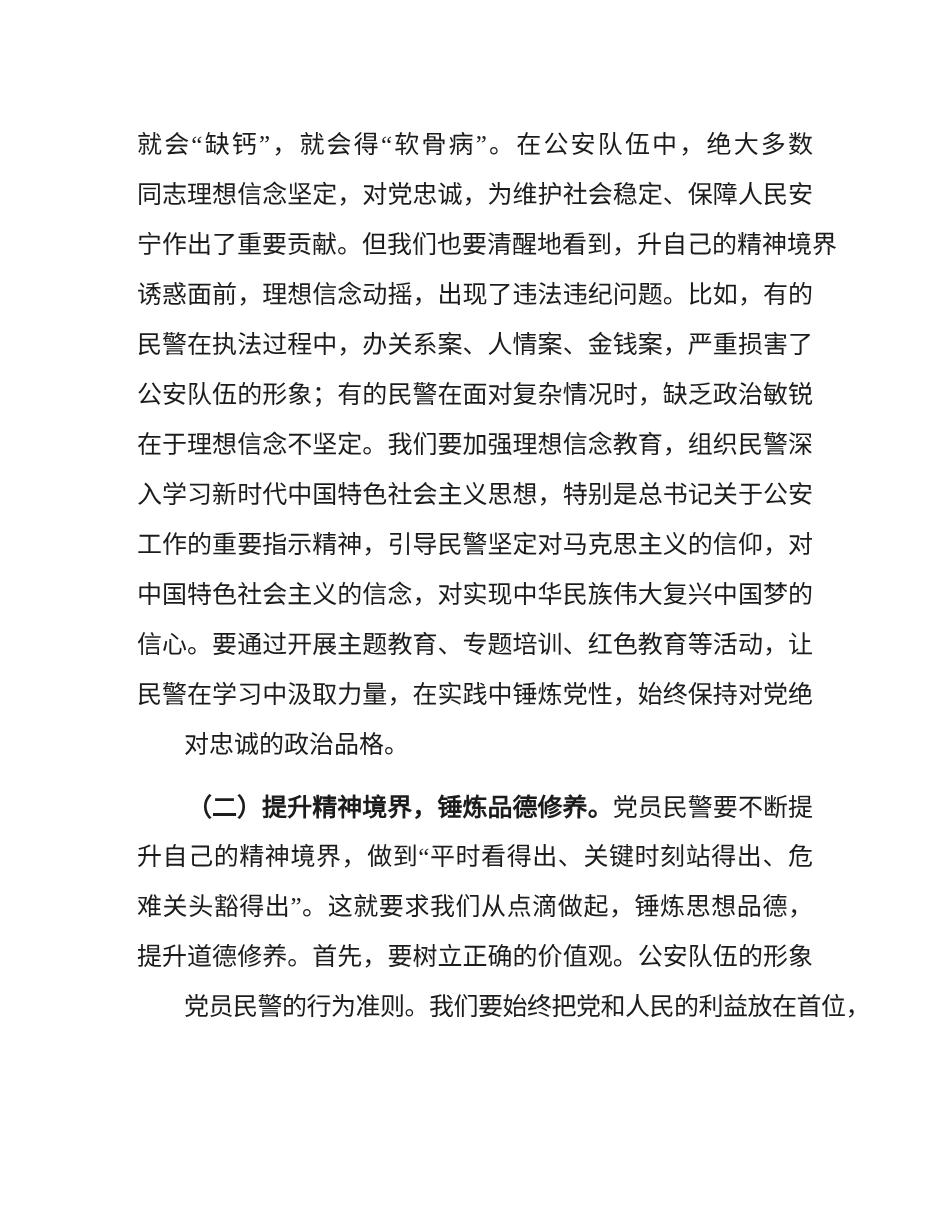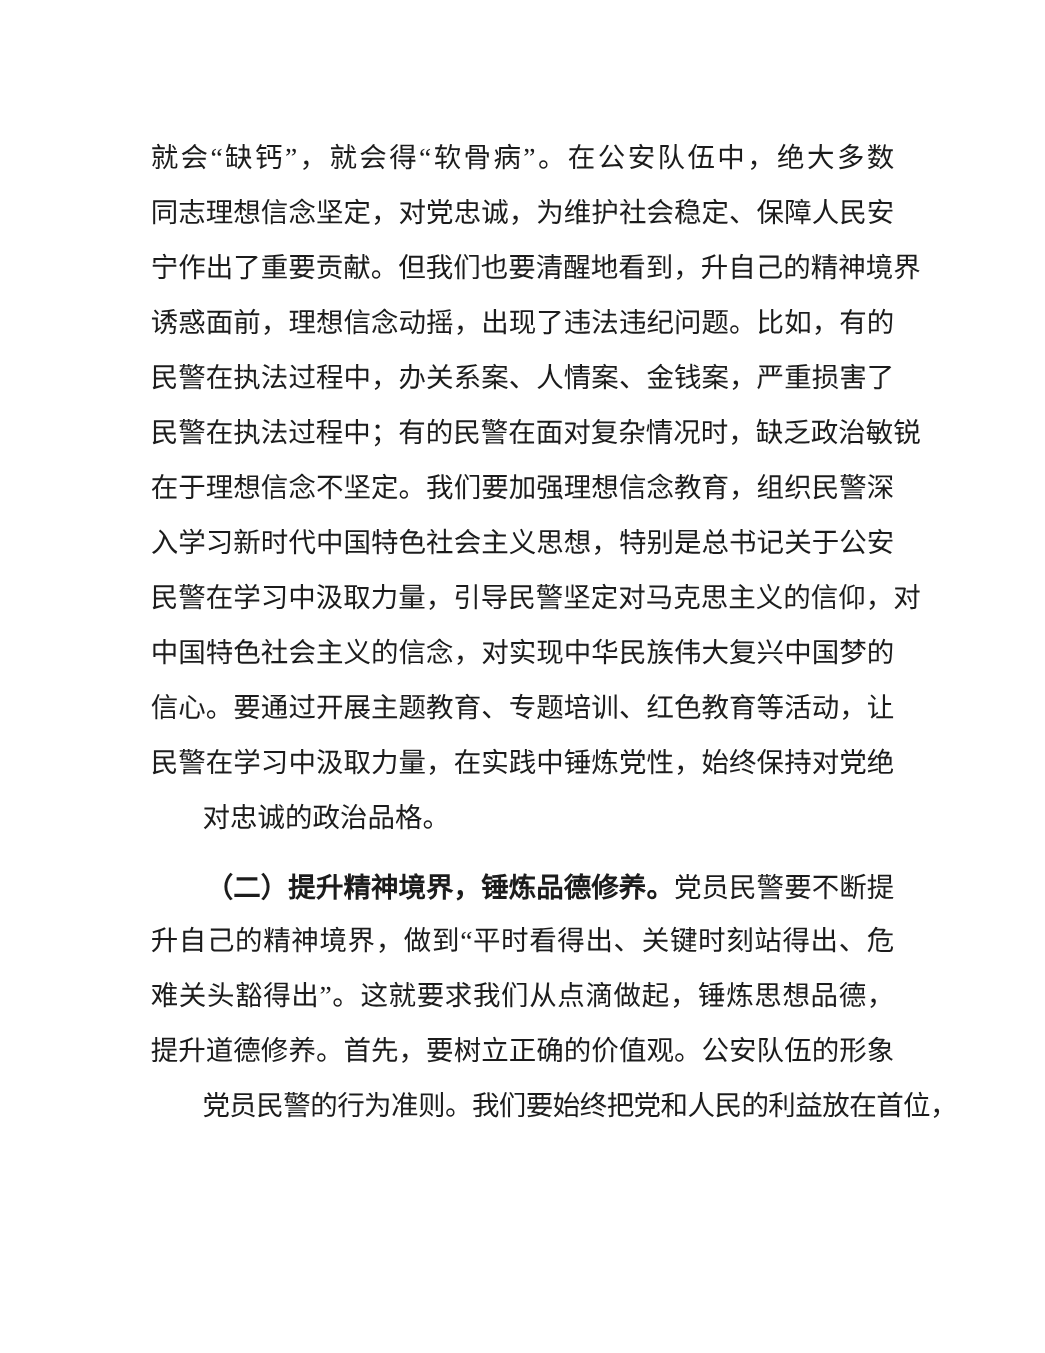--- a/index.html
+++ b/index.html
@@ -59,24 +59,24 @@
 
 <div class="page">
   <div class="content">
 
     <div class="para para1">
       <div class="line">就会“缺钙”，就会得“软骨病”。在公安队伍中，绝大多数</div>
       <div class="line">同志理想信念坚定，对党忠诚，为维护社会稳定、保障人民安</div>
       <div class="line">宁作出了重要贡献。但我们也要清醒地看到，升自己的精神境界</div>
       <div class="line">诱惑面前，理想信念动摇，出现了违法违纪问题。比如，有的</div>
       <div class="line">民警在执法过程中，办关系案、人情案、金钱案，严重损害了</div>
-      <div class="line">民警在执法过程中；有的民警在面对复杂情况时，缺乏政治敏锐</div>
+      <div class="line">公安队伍的形象；有的民警在面对复杂情况时，缺乏政治敏锐</div>
       <div class="line">在于理想信念不坚定。我们要加强理想信念教育，组织民警深</div>
       <div class="line">入学习新时代中国特色社会主义思想，特别是总书记关于公安</div>
-      <div class="line">民警在学习中汲取力量，引导民警坚定对马克思主义的信仰，对</div>
+      <div class="line">工作的重要指示精神，引导民警坚定对马克思主义的信仰，对</div>
       <div class="line">中国特色社会主义的信念，对实现中华民族伟大复兴中国梦的</div>
       <div class="line">信心。要通过开展主题教育、专题培训、红色教育等活动，让</div>
       <div class="line">民警在学习中汲取力量，在实践中锤炼党性，始终保持对党绝</div>
       <div class="line para-end">对忠诚的政治品格。</div>
     </div>
 
     <div class="para para2">
       <div class="line indented">
         <span class="heading-bold">（二）提升精神境界，锤炼品德修养。</span><span>党员民警要不断提</span>
       </div>

